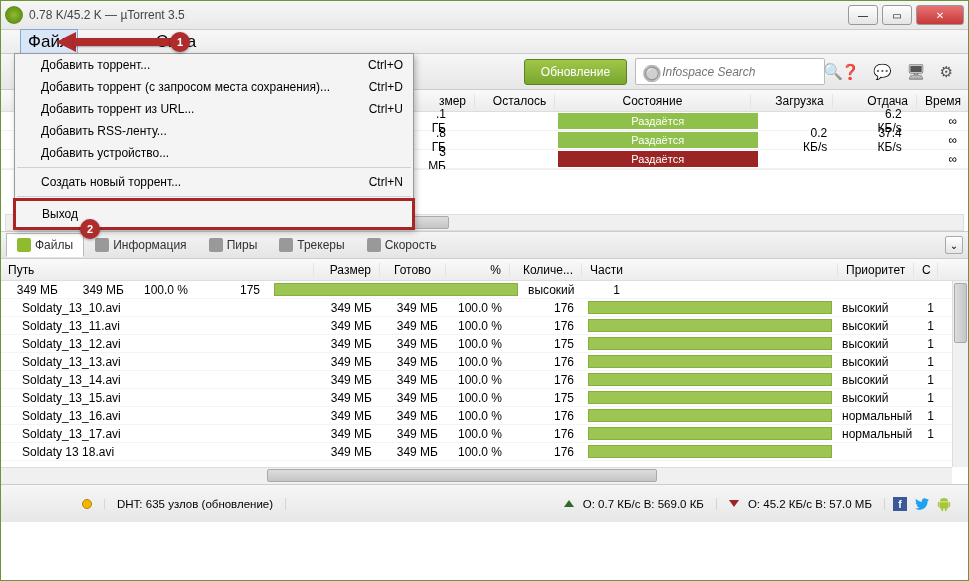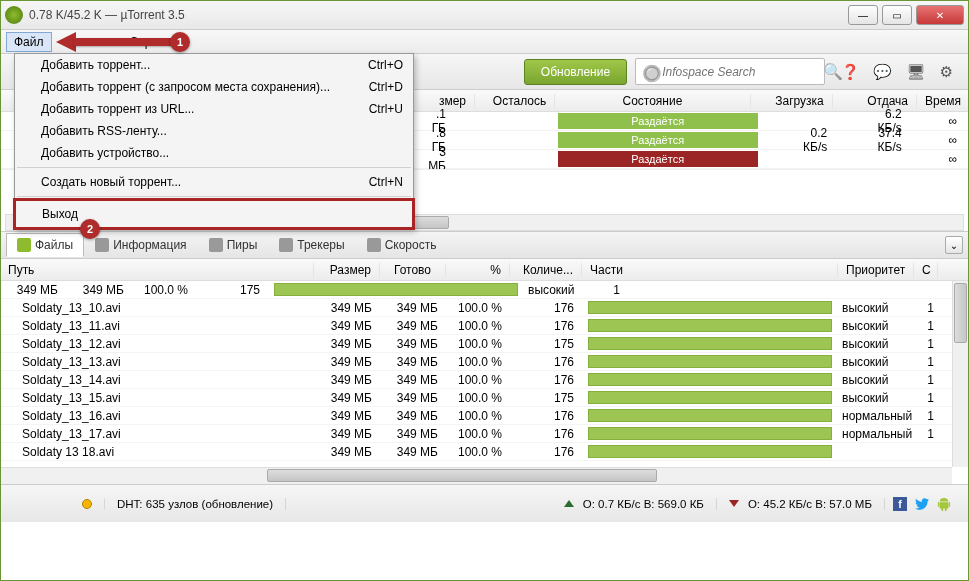--- a/index.html
+++ b/index.html
@@ -5,21 +5,21 @@
 * { margin: 0; padding: 0; box-sizing: border-box; font-family: "Segoe UI", Tahoma, sans-serif; }
 body { background: #fff; width: 969px; height: 581px; overflow: hidden; position: relative; }
 
 .titlebar { height: 30px; background: linear-gradient(#f6f6f6, #e8e8e8); border: 1px solid #7fa83b; border-bottom: 1px solid #ccc; display: flex; align-items: center; padding: 0 4px; }
 .titlebar .logo { width: 18px; height: 18px; border-radius: 50%; background: radial-gradient(#8fbc2e, #4a7b0f); margin-right: 6px; }
 .titlebar .title { font-size: 12px; color: #444; flex: 1; }
 .win-btns { display: flex; gap: 4px; }
 .win-btn { width: 30px; height: 20px; border: 1px solid #999; border-radius: 3px; display: flex; align-items: center; justify-content: center; font-size: 10px; background: linear-gradient(#fefefe,#e5e5e5); cursor: pointer; }
 .win-btn.close { background: linear-gradient(#e77373,#c83838); color: #fff; width: 48px; }
 
-.menubar { height: 24px; background: linear-gradient(#f8f8f8, #ececec); border-bottom: 1px solid #ccc; display: flex; align-items: center; padding: 0 6px; font-size: 12px; position: relative; }
+.menubar { height: 24px; background: linear-gradient(#f8f8f8, #ececec); border-bottom: 1px solid #ccc; display: flex; align-items: center; padding: 0 20px; font-size: 17px; position: relative; }
 .menu-item { padding: 3px 8px; cursor: pointer; }
 .menu-item.active { background: #d9e6f7; border: 1px solid #84a8d6; padding: 2px 7px; }
 
 .callout { position: absolute; width: 20px; height: 20px; background: #b02b2b; border-radius: 50%; color: #fff; font-size: 11px; font-weight: bold; display: flex; align-items: center; justify-content: center; z-index: 100; box-shadow: 0 1px 3px rgba(0,0,0,.4); }
 .arrow-line { position: absolute; height: 8px; background: #b02b2b; box-shadow: 0 1px 2px rgba(0,0,0,.3); }
 .arrow-head { position: absolute; width: 0; height: 0; border-top: 10px solid transparent; border-bottom: 10px solid transparent; border-right: 20px solid #b02b2b; }
 
 .dropdown { position: absolute; top: 53px; left: 14px; width: 400px; background: #f4f4f4; border: 1px solid #999; box-shadow: 2px 3px 6px rgba(0,0,0,.25); z-index: 50; font-size: 12px; padding: 0; }
 .dd-item { display: flex; justify-content: space-between; padding: 4px 10px 4px 26px; cursor: pointer; }
 .dd-sep { height: 1px; background: #d0d0d0; margin: 3px 2px; }

